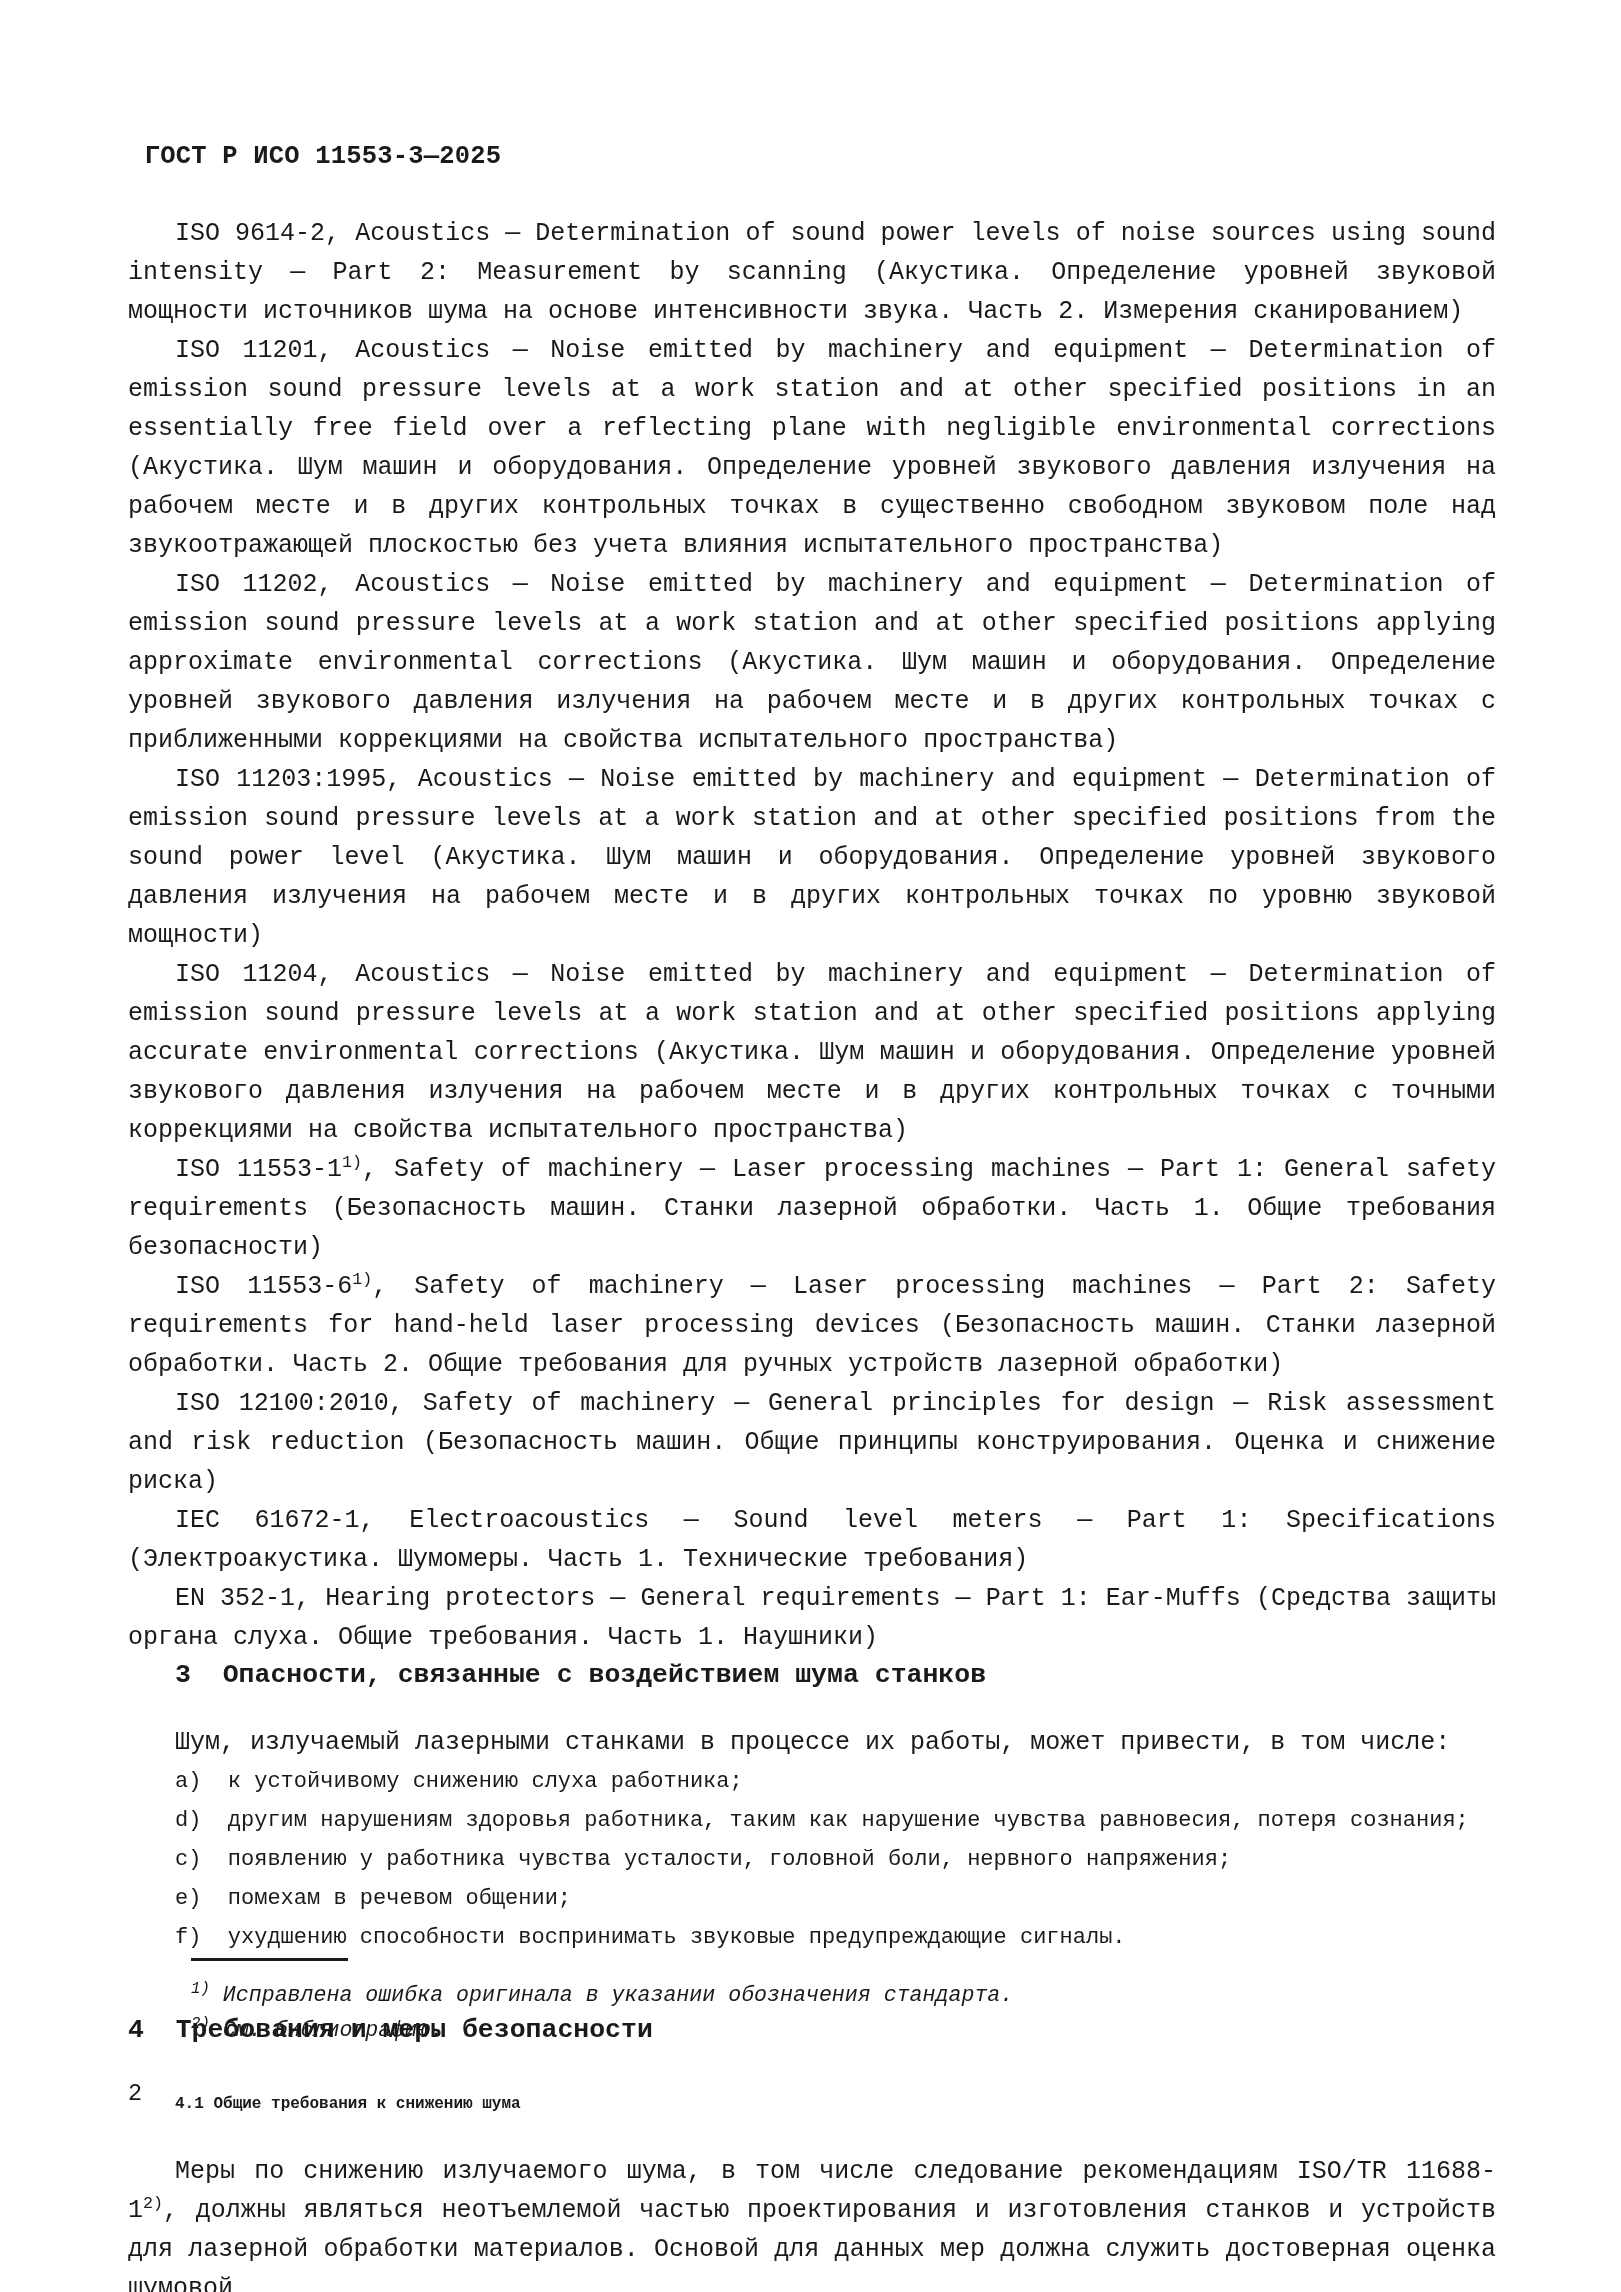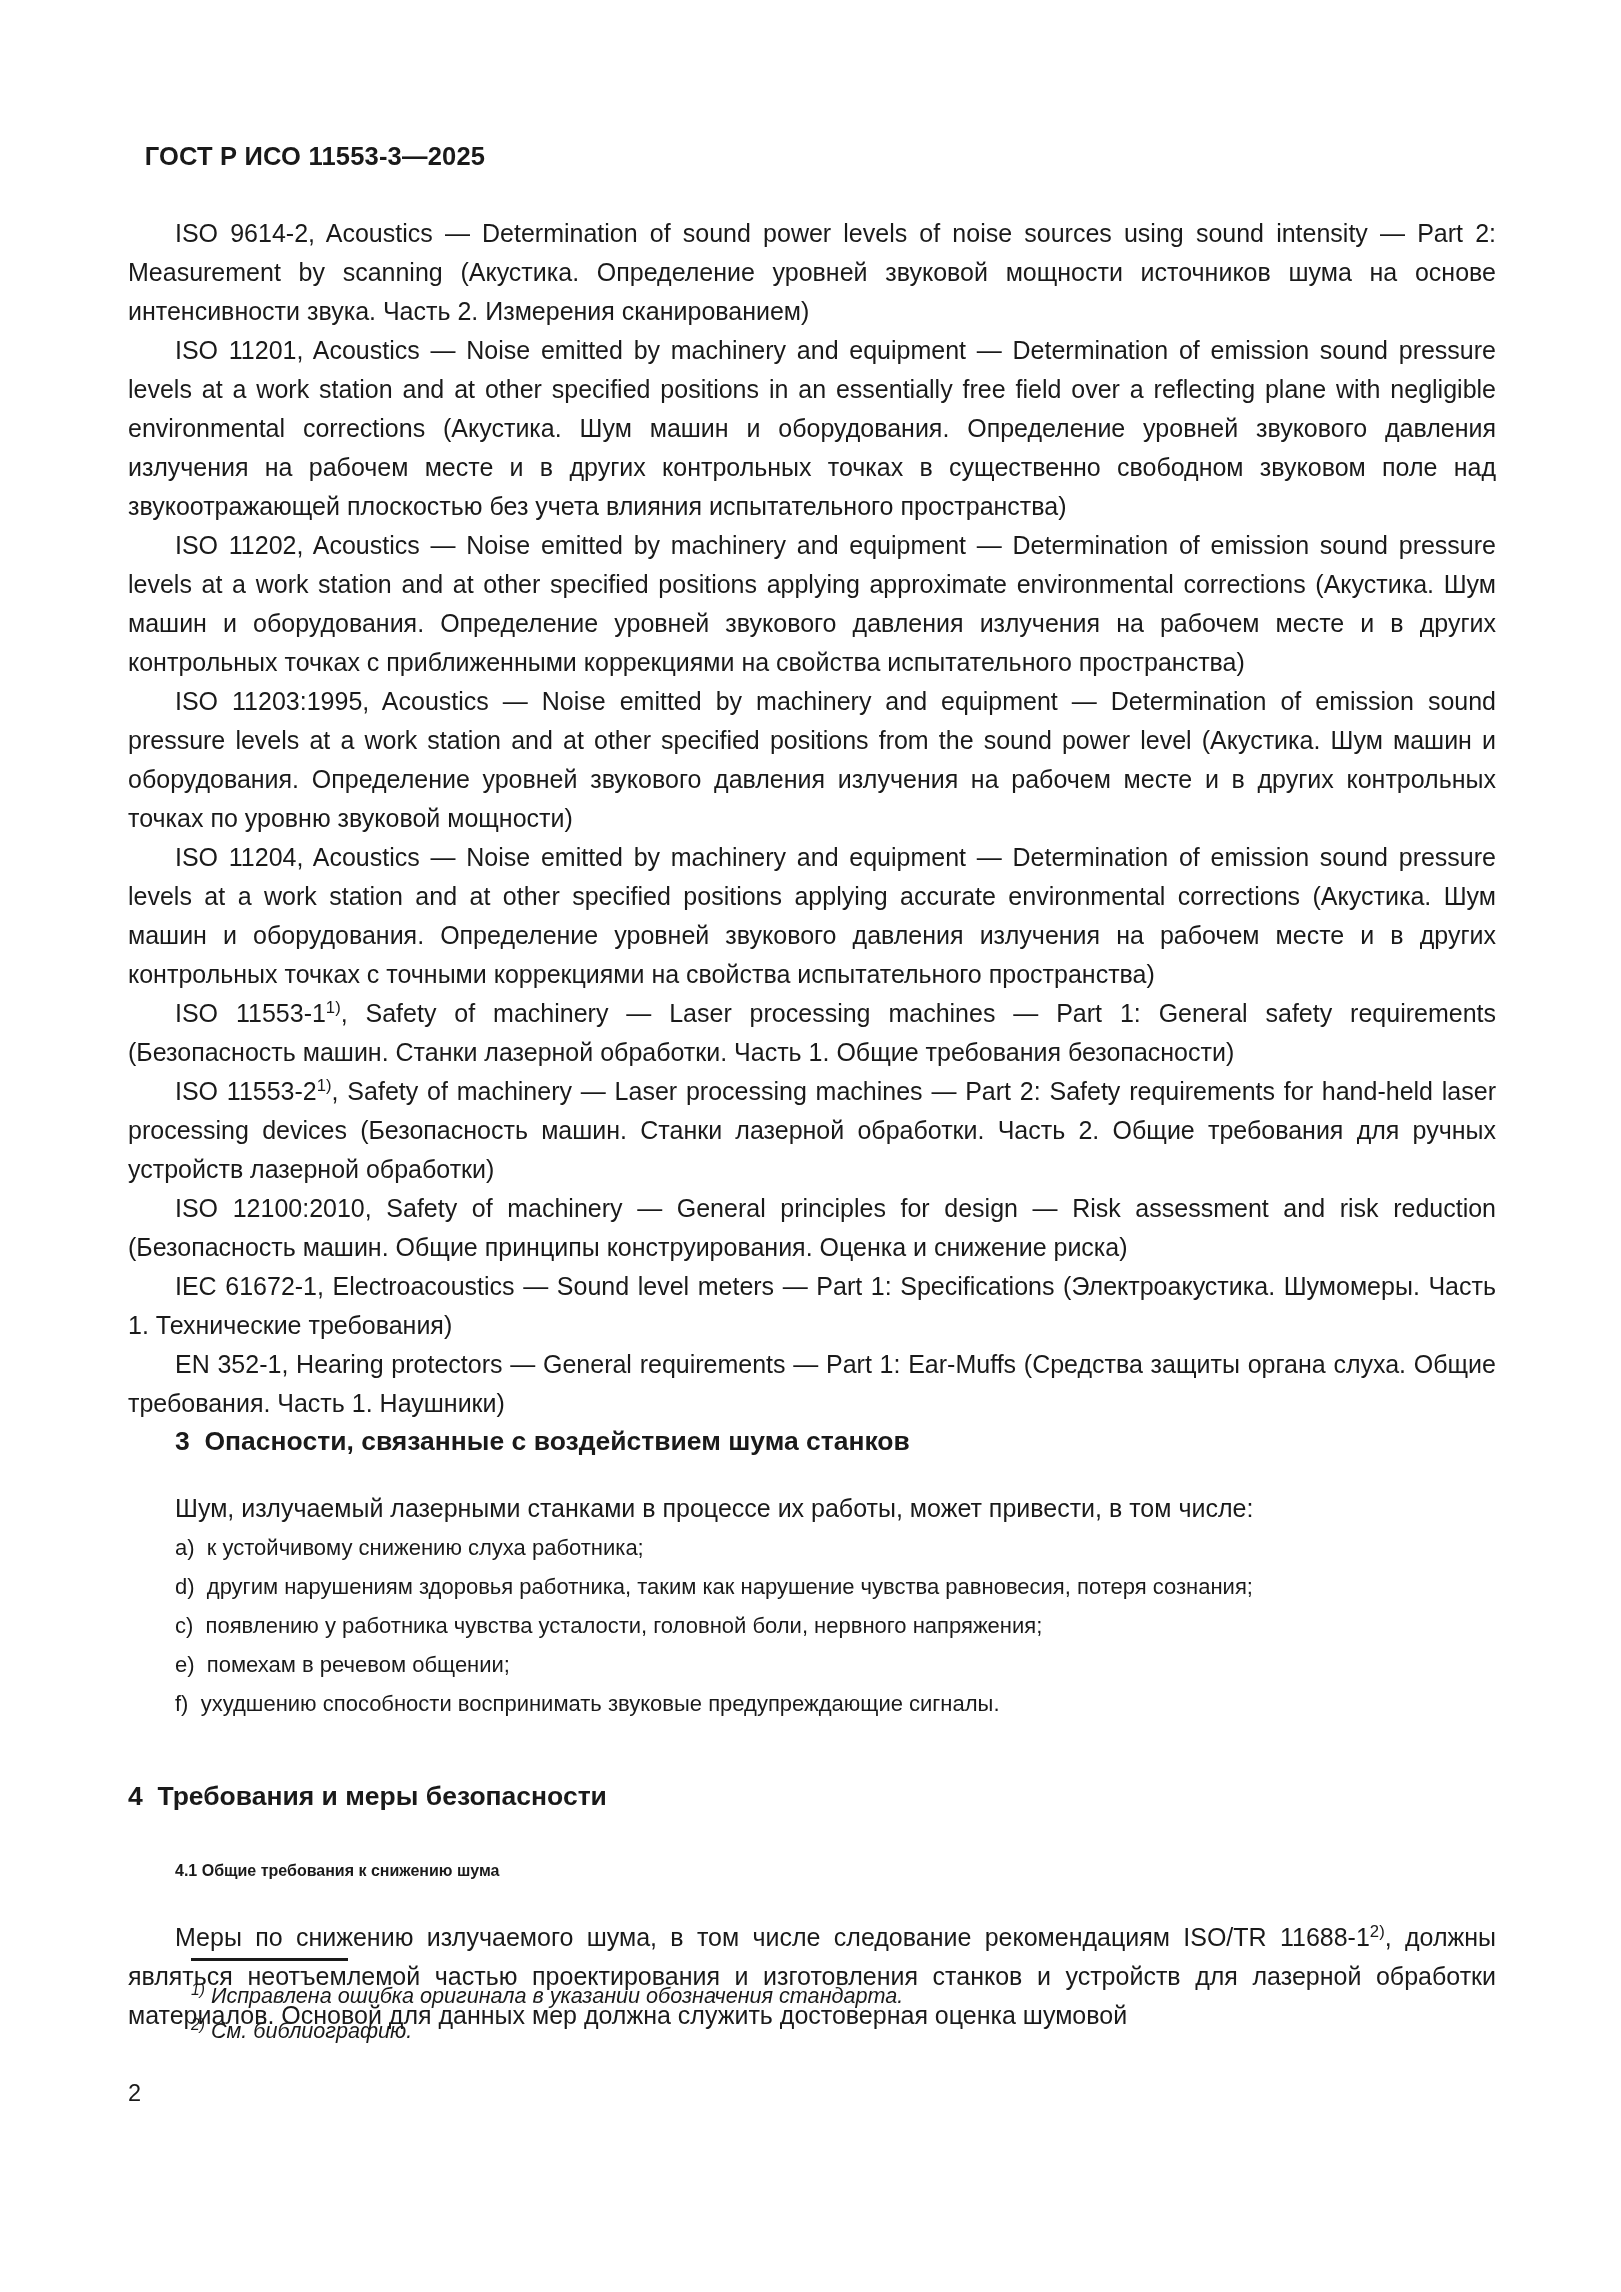--- a/index.html
+++ b/index.html
@@ -5,21 +5,21 @@
   html, body {
     margin: 0;
     padding: 0;
     background: #ffffff;
   }
   .page {
     position: relative;
     width: 1621px;
     height: 2293px;
     background: #ffffff;
-    font-family: Liberation Sans, sans-serif;
+    font-family: Liberation Mono, monospace;
     color: #1a1a1a;
     box-sizing: border-box;
     overflow: hidden;
   }
   .content {
     position: absolute;
     left: 128px;
     top: 0;
     width: 1368px;
   }
@@ -137,21 +137,21 @@
       <p class="para">ISO 11201, Acoustics — Noise emitted by machinery and equipment — Determination of emission sound pressure levels at a work station and at other specified positions in an essentially free field over a reflecting plane with negligible environmental corrections (Акустика. Шум машин и оборудования. Определение уровней звукового давления излучения на рабочем месте и в других контрольных точках в существенно свободном звуковом поле над звукоотражающей плоскостью без учета влияния испытательного пространства)</p>
 
       <p class="para">ISO 11202, Acoustics — Noise emitted by machinery and equipment — Determination of emission sound pressure levels at a work station and at other specified positions applying approximate environmental corrections (Акустика. Шум машин и оборудования. Определение уровней звукового давления излучения на рабочем месте и в других контрольных точках с приближенными коррекциями на свойства испытательного пространства)</p>
 
       <p class="para">ISO 11203:1995, Acoustics — Noise emitted by machinery and equipment — Determination of emission sound pressure levels at a work station and at other specified positions from the sound power level (Акустика. Шум машин и оборудования. Определение уровней звукового давления излучения на рабочем месте и в других контрольных точках по уровню звуковой мощности)</p>
 
       <p class="para">ISO 11204, Acoustics — Noise emitted by machinery and equipment — Determination of emission sound pressure levels at a work station and at other specified positions applying accurate environmental corrections (Акустика. Шум машин и оборудования. Определение уровней звукового давления излучения на рабочем месте и в других контрольных точках с точными коррекциями на свойства испытательного пространства)</p>
 
       <p class="para"><span>ISO 11553-1</span><sup class="fn">1)</sup><span>, Safety of machinery — Laser processing machines — Part 1: General safety requirements (Безопасность машин. Станки лазерной обработки. Часть 1. Общие требования безопасности)</span></p>
 
-      <p class="para"><span>ISO 11553-2</span><sup class="fn">1)</sup><span>, Safety of machinery — Laser processing machines — Part 2: Safety requirements for hand-held laser processing devices (Безопасность машин. Станки лазерной обработки. Часть 2. Общие требования для ручных устройств лазерной обработки)</span></p>
+      <p class="para"><span>ISO 11553-6</span><sup class="fn">1)</sup><span>, Safety of machinery — Laser processing machines — Part 2: Safety requirements for hand-held laser processing devices (Безопасность машин. Станки лазерной обработки. Часть 2. Общие требования для ручных устройств лазерной обработки)</span></p>
 
       <p class="para">ISO 12100:2010, Safety of machinery — General principles for design — Risk assessment and risk reduction (Безопасность машин. Общие принципы конструирования. Оценка и снижение риска)</p>
 
       <p class="para">IEC 61672-1, Electroacoustics — Sound level meters — Part 1: Specifications (Электроакустика. Шумомеры. Часть 1. Технические требования)</p>
 
       <p class="para">EN 352-1, Hearing protectors — General requirements — Part 1: Ear-Muffs (Средства защиты органа слуха. Общие требования. Часть 1. Наушники)</p>
 
     </div>
 
     <div class="sec-wrap-3">

